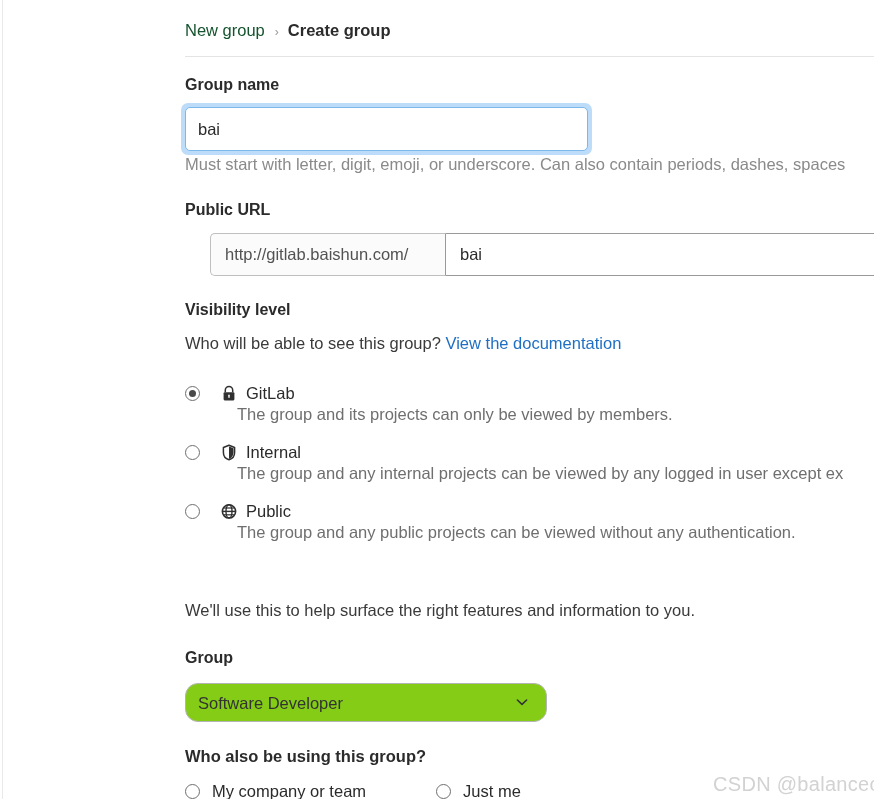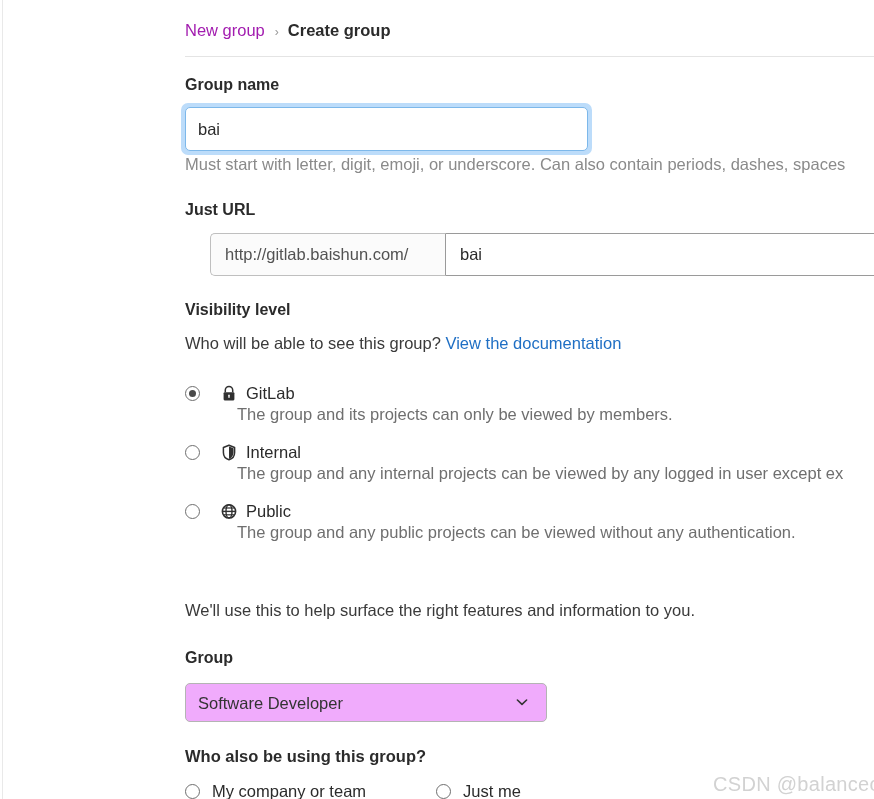--- a/index.html
+++ b/index.html
@@ -54,21 +54,21 @@
 
   
   .crumbs {
     position: absolute;
     left: 0; top: 21px;
     display: flex;
     align-items: center;
     font-size: 16.5px;
     white-space: nowrap;
   }
-  .crumb-muted { color: #a21caf; }
+  .crumb-muted { color: #14532d; }
   .crumb-sep {
     color: #9a9a9a;
     font-size: 12px;
     margin: 0 9px 0 10px;
     position: relative;
     top: 1px;
   }
   .crumb-current { color: #2b2b2b; font-weight: bold; }
   .crumb-divider {
     position: absolute;
@@ -233,22 +233,22 @@
     color: #3a3a3a;
     white-space: nowrap;
   }
 
   
   .role-select {
     position: absolute;
     left: 0; top: 683px;
     width: 362px; height: 39px;
     border: 1px solid #b4b4b4;
-    border-radius: 5px;
-    background: #f0abfc;
+    border-radius: 13px;
+    background: #84cc16;
     font-family: "Liberation Sans", sans-serif;
     font-size: 16.5px;
     color: #333333;
     padding: 0 12px;
     outline: none;
     -webkit-appearance: none;
     -moz-appearance: none;
     appearance: none;
   }
   .role-chevron {
@@ -309,21 +309,21 @@
       <span class="crumb-current">Create group</span>
     </div>
     <div class="crumb-divider"></div>
 
     <div class="field-label" style="top:76px;">Group name</div>
     <div class="gn-wrap">
       <input class="gn-input" type="text" value="bai" style="">
     </div>
     <div class="help-text">Must start with letter, digit, emoji, or underscore. Can also contain periods, dashes, spaces</div>
 
-    <div class="field-label" style="top:201px;">Just URL</div>
+    <div class="field-label" style="top:201px;">Public URL</div>
     <div class="url-row">
       <div class="url-prefix">http://gitlab.baishun.com/</div>
       <input class="url-input" type="text" value="bai" style="">
     </div>
 
     <div class="field-label" style="top:301px;">Visibility level</div>
     <div class="vis-question">
       <span>Who will be able to see this group?</span>
       <a class="doc-link" href="#">View the documentation</a>
     </div>

